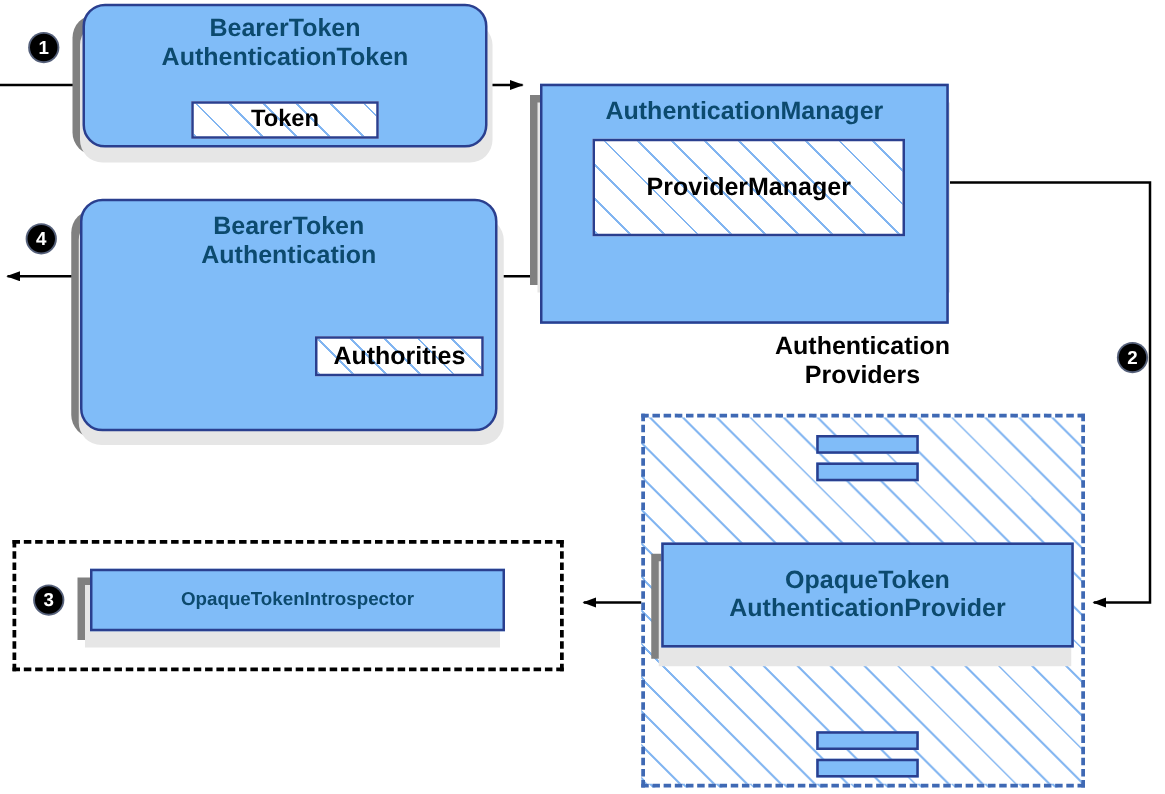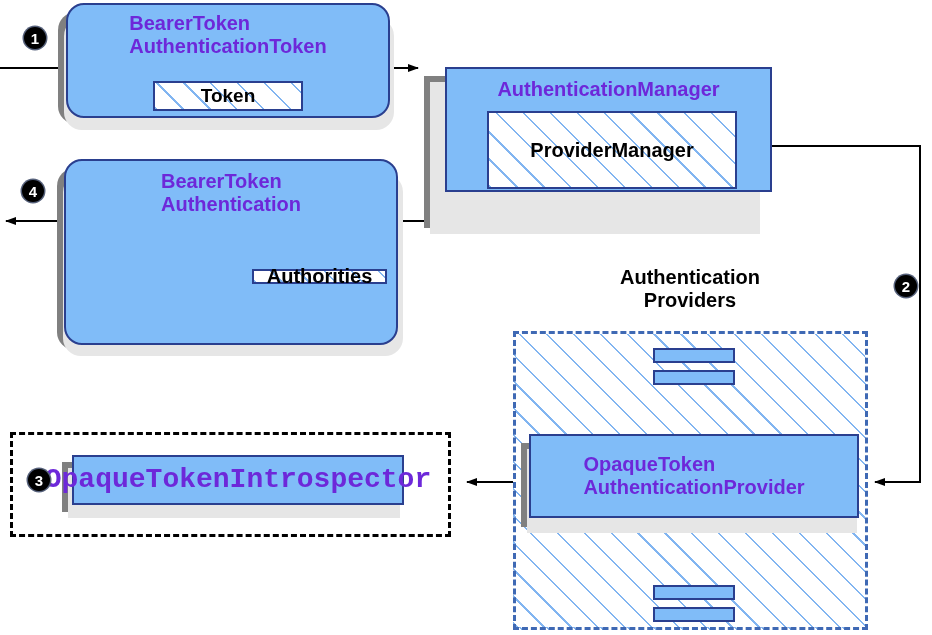--- a/index.html
+++ b/index.html
@@ -37,23 +37,23 @@
     box-sizing: border-box;
     display: flex;
     flex-direction: column;
     align-items: center;
     color: #000000;
     font-weight: bold;
   }
   .blue-box.rounded { border-radius: 18px; }
 
   .box-title {
-    text-align: left;
-    font-weight: bold;
-    color: #6d28d9;
+    text-align: center;
+    font-weight: bold;
+    color: #0c4a6e;
     line-height: 1.13;
     white-space: pre-line;
   }
 
   
   .hatch {
     position: absolute;
     box-sizing: border-box;
     border: 2px solid #2a3f8f;
     background-color: #ffffff;
@@ -189,36 +189,36 @@
     </div>
   </div>
 
   <div class="badge" style="left:24px; top:27px;">
     <span>1</span>
   </div>
 
   <div class="shadow-dark" style="left:424px; top:76px; width:330px; height:152px;"></div>
   <div class="shadow-light" style="left:430px; top:82px; width:330px; height:152px;"></div>
 
-  <div class="blue-box" style="left:432px; top:67px; width:327px; height:125px;margin-left:13px;">
+  <div class="blue-box" style="left:432px; top:67px; width:327px; height:192px;">
     <div class="box-title" style="font-size:20px; margin-top:9px;">AuthenticationManager</div>
     <div class="hatch" style="left:40px; top:42px; width:250px; height:78px; font-size:20px;">
       <span>ProviderManager</span>
     </div>
   </div>
 
   <div class="shadow-dark" style="left:57px; top:168px; width:340px; height:182px; border-radius:18px;"></div>
   <div class="shadow-light" style="left:63px; top:174px; width:340px; height:182px; border-radius:18px;"></div>
 
   <div class="blue-box rounded" style="left:64px; top:159px; width:334px; height:186px;">
     <div class="box-title" style="font-size:20px; margin-top:9px;">BearerToken
 Authentication</div>
 
 
-    <div class="hatch" style="left:186px; top:108px; width:135px; height:15px; font-size:20px;text-align:center;">
+    <div class="hatch" style="left:186px; top:108px; width:135px; height:32px; font-size:20px;text-align:center;">
       <span>Authorities</span>
     </div>
   </div>
 
   <div class="badge" style="left:22px; top:180px;">
     <span>4</span>
   </div>
 
   <div class="plain-label" style="left:560px; top:266px; width:260px; font-size:20px;">Authentication
 Providers</div>
@@ -242,20 +242,20 @@
     <div class="box-title" style="font-size:20px;">OpaqueToken
 AuthenticationProvider</div>
   </div>
 
   <div class="dashed-black" style="left:10px; top:432px; width:441px; height:105px;"></div>
 
   <div class="shadow-dark" style="left:62px; top:462px; width:332px; height:50px;"></div>
   <div class="shadow-light" style="left:68px; top:468px; width:332px; height:50px;"></div>
 
   <div class="blue-box" style="left:72px; top:455px; width:332px; height:50px; justify-content:center;">
-    <div class="box-title" style="font-size:28px;font-family:Liberation Mono, monospace;">OpaqueTokenIntrospector</div>
+    <div class="box-title" style="font-size:15px;">OpaqueTokenIntrospector</div>
   </div>
 
   <div class="badge" style="left:28px; top:469px;">
     <span>3</span>
   </div>
 
 </div>
 
 </body></html>

